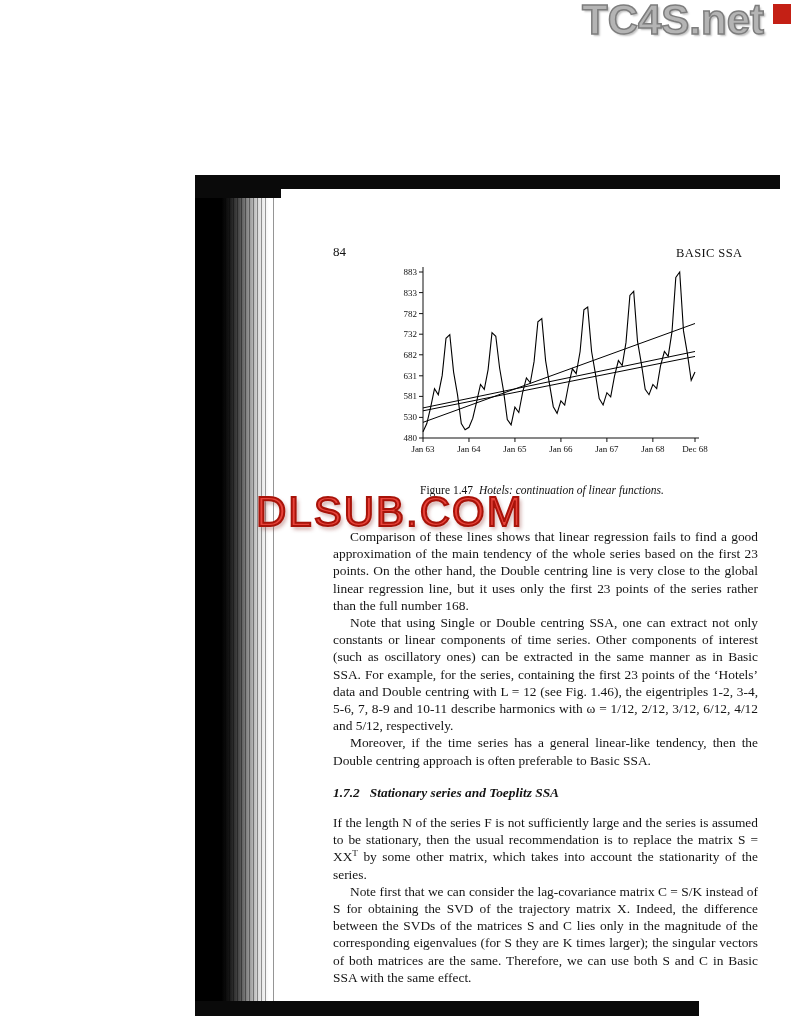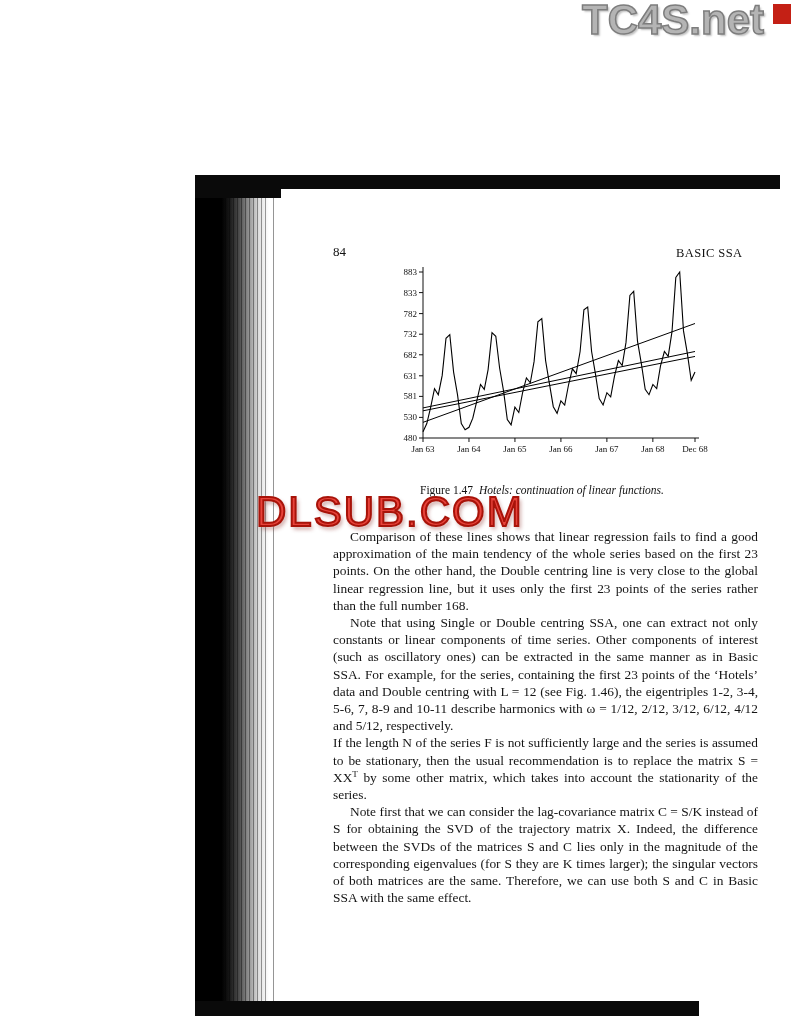--- a/index.html
+++ b/index.html
@@ -122,18 +122,20 @@
 
   <div class="caption">
     <span class="cap-label">Figure 1.47</span><span class="cap-text">Hotels: continuation of linear functions.</span>
   </div>
 
   <div class="wm-mid">DLSUB.COM</div>
 
   <div class="bodytext">
     <p class="indent">Comparison of these lines shows that linear regression fails to find a good approximation of the main tendency of the whole series based on the first 23 points. On the other hand, the Double centring line is very close to the global linear regression line, but it uses only the first 23 points of the series rather than the full number 168.</p>
     <p class="indent">Note that using Single or Double centring SSA, one can extract not only constants or linear components of time series. Other components of interest (such as oscillatory ones) can be extracted in the same manner as in Basic SSA. For example, for the series, containing the first 23 points of the ‘Hotels’ data and Double centring with L = 12 (see Fig. 1.46), the eigentriples 1-2, 3-4, 5-6, 7, 8-9 and 10-11 describe harmonics with ω = 1/12, 2/12, 3/12, 6/12, 4/12 and 5/12, respectively.</p>
+    <p class="indent">Moreover, if the time series has a general linear-like tendency, then the Double centring approach is often preferable to Basic SSA.</p>
+    <h3 class="subheading"><span class="num">1.7.2</span><span>Stationary series and Toeplitz SSA</span></h3>
     <p><span>If the length N of the series F is not sufficiently large and the series is assumed to be stationary, then the usual recommendation is to replace the matrix S = XX</span><sup>T</sup><span> by some other matrix, which takes into account the stationarity of the series.</span></p>
     <p class="indent">Note first that we can consider the lag-covariance matrix C = S/K instead of S for obtaining the SVD of the trajectory matrix X. Indeed, the difference between the SVDs of the matrices S and C lies only in the magnitude of the corresponding eigenvalues (for S they are K times larger); the singular vectors of both matrices are the same. Therefore, we can use both S and C in Basic SSA with the same effect.</p>
   </div>
 
 
 </div>
 
 </body></html>

